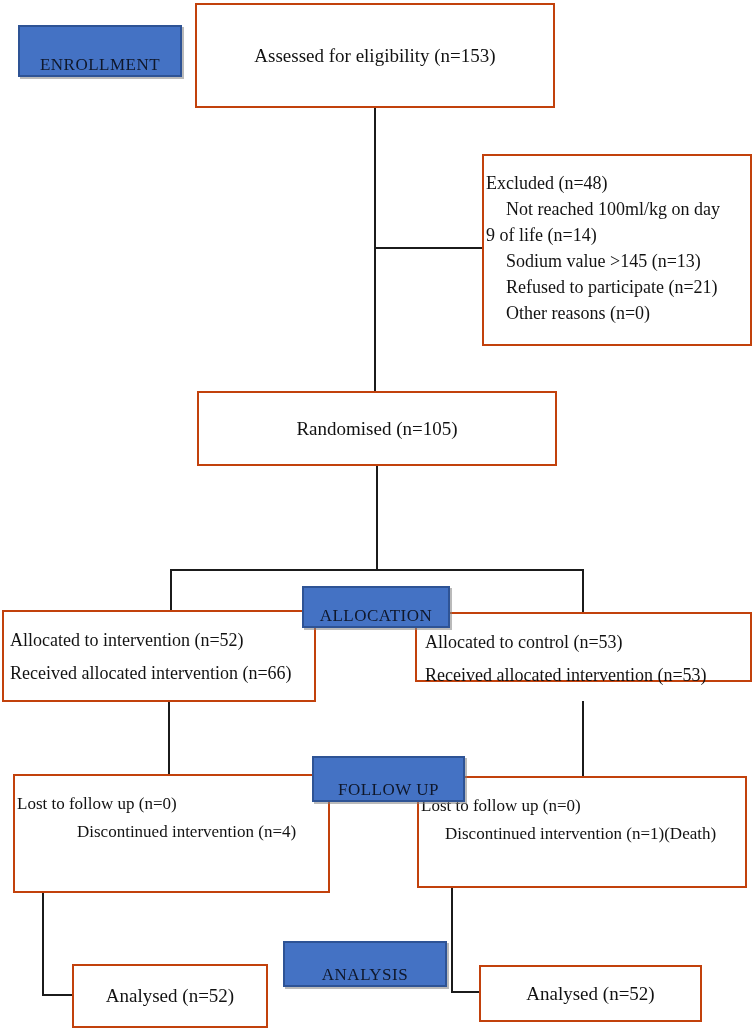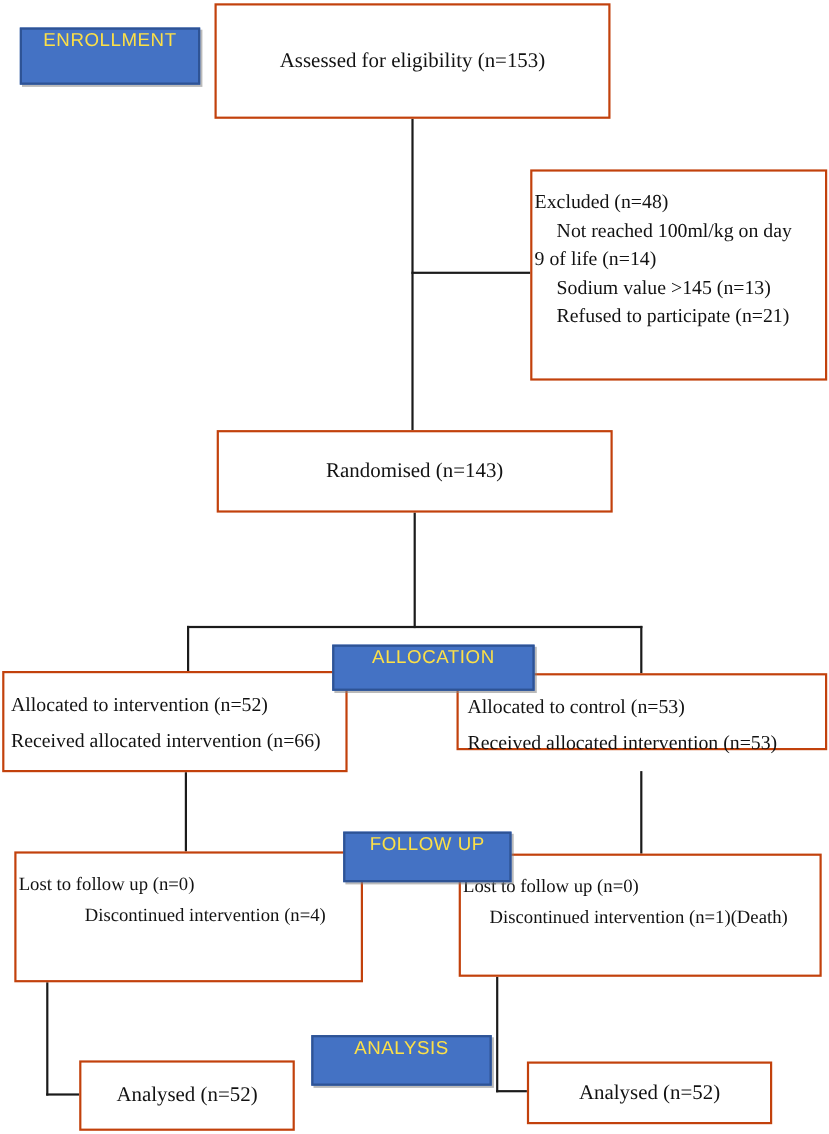--- a/index.html
+++ b/index.html
@@ -23,23 +23,23 @@
   #bx-allocL { padding:12px 0 0 6px; line-height:33px; font-size:18px; }
   #bx-allocR { padding:12px 0 0 8px; line-height:33px; font-size:18px; }
   
   #bx-fuL { padding:14px 0 0 2px; line-height:28px; font-size:17px; }
   #bx-fuR { padding:14px 0 0 2px; line-height:28px; font-size:17px; }
   #bx-fuL .indent { padding-left:60px; }
   #bx-fuR .indent { padding-left:24px; }
   
   .badge {
     position:absolute; background:#4472C4; border:2px solid #2e5395;
-    box-sizing:border-box; color:#fde047;
-    font-family:Liberation Sans, sans-serif; font-size:17px; letter-spacing:0.5px;
-    display:flex; align-items:flex-start; justify-content:center;
+    box-sizing:border-box; color:#0f172a;
+    font-family:Liberation Serif, serif; font-size:17px; letter-spacing:0.5px;
+    display:flex; align-items:flex-end; justify-content:center;
     box-shadow:2px 2px 0 rgba(130,130,130,0.55);
   }
 
   
   #c-assess-v  { left:374px; top:106px; width:2px;  height:287px; }
   #c-excl-h    { left:374px; top:247px; width:110px; height:2px;  }
   #c-rand-v    { left:376px; top:464px; width:2px;  height:107px; }
   #c-split-h   { left:170px; top:569px; width:414px; height:2px;  }
   #c-splitL-v  { left:170px; top:569px; width:2px;  height:43px;  }
   #c-splitR-v  { left:582px; top:569px; width:2px;  height:45px;  }
@@ -54,21 +54,21 @@
   #bx-excluded { left:482px; top:154px; width:270px; height:192px; }
   #bx-random   { left:197px; top:391px; width:360px; height:75px;  }
   #bx-allocL   { left:2px;   top:610px; width:314px; height:92px;  }
   #bx-allocR   { left:415px; top:612px; width:337px; height:70px;  }
   #bx-fuL      { left:13px;  top:774px; width:317px; height:119px; }
   #bx-fuR      { left:417px; top:776px; width:330px; height:112px; }
   #bx-anL      { left:72px;  top:964px; width:196px; height:64px;  }
   #bx-anR      { left:479px; top:965px; width:223px; height:57px;  }
 
   #b-enroll    { left:18px;  top:25px;  width:164px; height:52px;  }
-  #b-alloc     { left:302px; top:586px; width:184px; height:42px;  }
+  #b-alloc     { left:302px; top:586px; width:148px; height:42px;  }
   #b-follow    { left:312px; top:756px; width:153px; height:46px;  }
   #b-analysis  { left:283px; top:941px; width:164px; height:46px;  }
 </style>
 </head>
 <body>
 
 <div class="canvas">
 
   <div class="line" id="c-assess-v"></div>
   <div class="line" id="c-excl-h"></div>
@@ -85,24 +85,25 @@
 
   <div class="box center" id="bx-assessed">
     <span>Assessed for eligibility (n=153)</span>
   </div>
 
   <div class="box" id="bx-excluded">
     <div>Excluded (n=48)</div>
     <div class="excl-item">Not reached 100ml/kg on day 9 of  life (n=14)</div>
     <div class="excl-item">Sodium value &gt;145 (n=13)</div>
     <div class="excl-item">Refused to participate (n=21)</div>
+    <div class="excl-item">Other reasons (n=0)</div>
   </div>
 
   <div class="box center" id="bx-random">
-    <span>Randomised (n=143)</span>
+    <span>Randomised (n=105)</span>
   </div>
 
   <div class="box" id="bx-allocL">
     <div class="row-line">Allocated to intervention (n=52)</div>
     <div class="row-line">Received allocated intervention (n=66)</div>
   </div>
 
   <div class="box" id="bx-allocR">
     <div class="row-line">Allocated to control  (n=53)</div>
     <div class="row-line">Received allocated intervention (n=53)</div>

